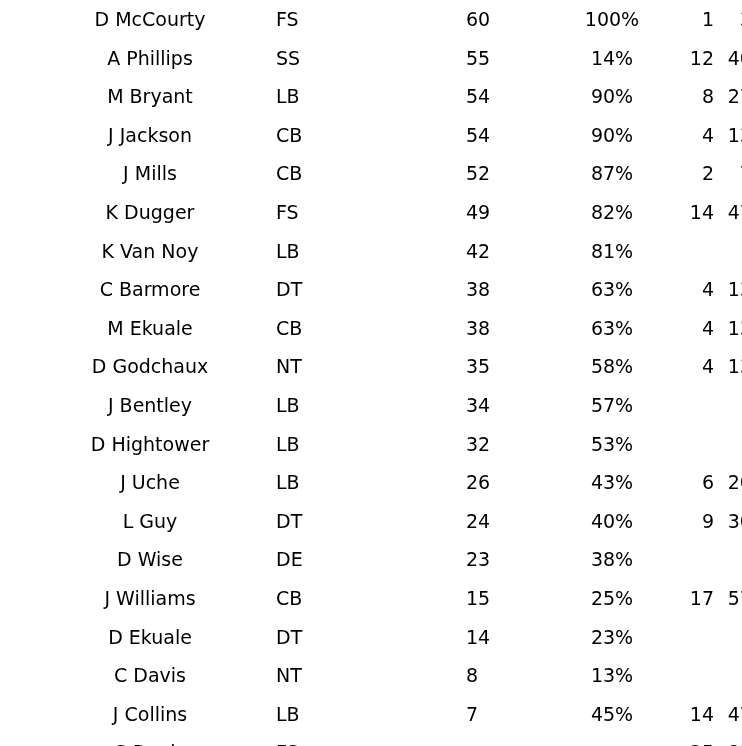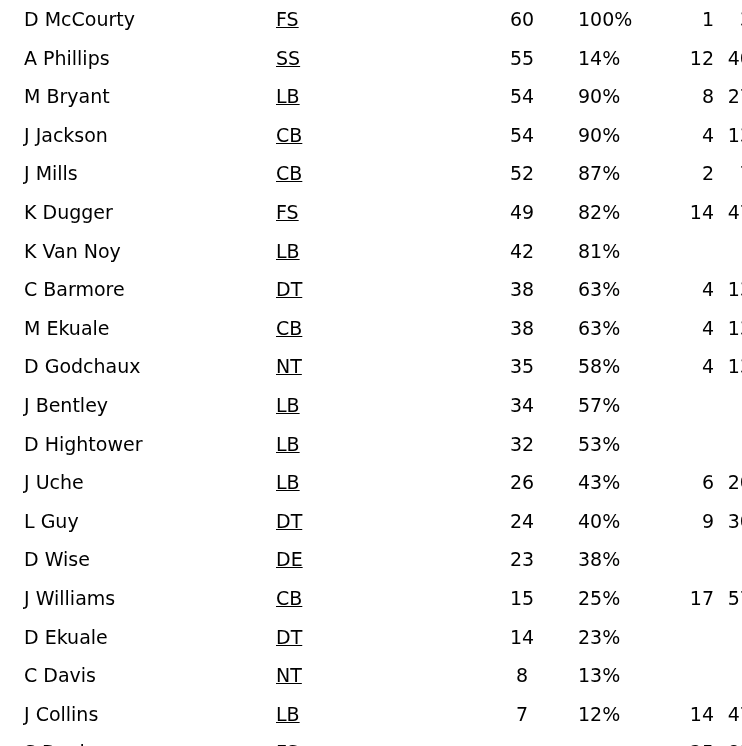--- a/index.html
+++ b/index.html
@@ -26,35 +26,34 @@
     padding: 0;
     font-size: 19px;
     line-height: 38.6px;
     vertical-align: middle;
     white-space: nowrap;
     overflow: hidden;
   }
   .col-player {
     width: 252px;
     padding-left: 24px !important;
-    text-align: left;
+    text-align: center;
     margin-left: 28px;
   }
   .col-pos {
     width: 190px;
     text-align: left;
-    text-decoration: underline;
   }
   .col-snaps {
     width: 112px;
-    text-align: center;
+    text-align: left;
   }
   .col-snappct {
     width: 68px;
-    text-align: left;
+    text-align: center;
     padding-right: 8px !important;
   }
   .col-st {
     width: 60px;
     text-align: right;
   }
   .col-stpct {
     width: 56px;
     text-align: right;
     padding-right: 12px !important;
@@ -229,21 +228,21 @@
       <td class="col-snaps">8</td>
       <td class="col-snappct">13%</td>
       <td class="col-st"></td>
       <td class="col-stpct"></td>
     </tr>
 
     <tr>
       <td class="col-player">J Collins</td>
       <td class="col-pos">LB</td>
       <td class="col-snaps">7</td>
-      <td class="col-snappct">12%</td>
+      <td class="col-snappct">45%</td>
       <td class="col-st">14</td>
       <td class="col-stpct">47%</td>
     </tr>
 
     <tr class="clipped-row">
       <td class="col-player">S Davis</td>
       <td class="col-pos">FS</td>
       <td class="col-snaps"></td>
       <td class="col-snappct"></td>
       <td class="col-st">25</td>

